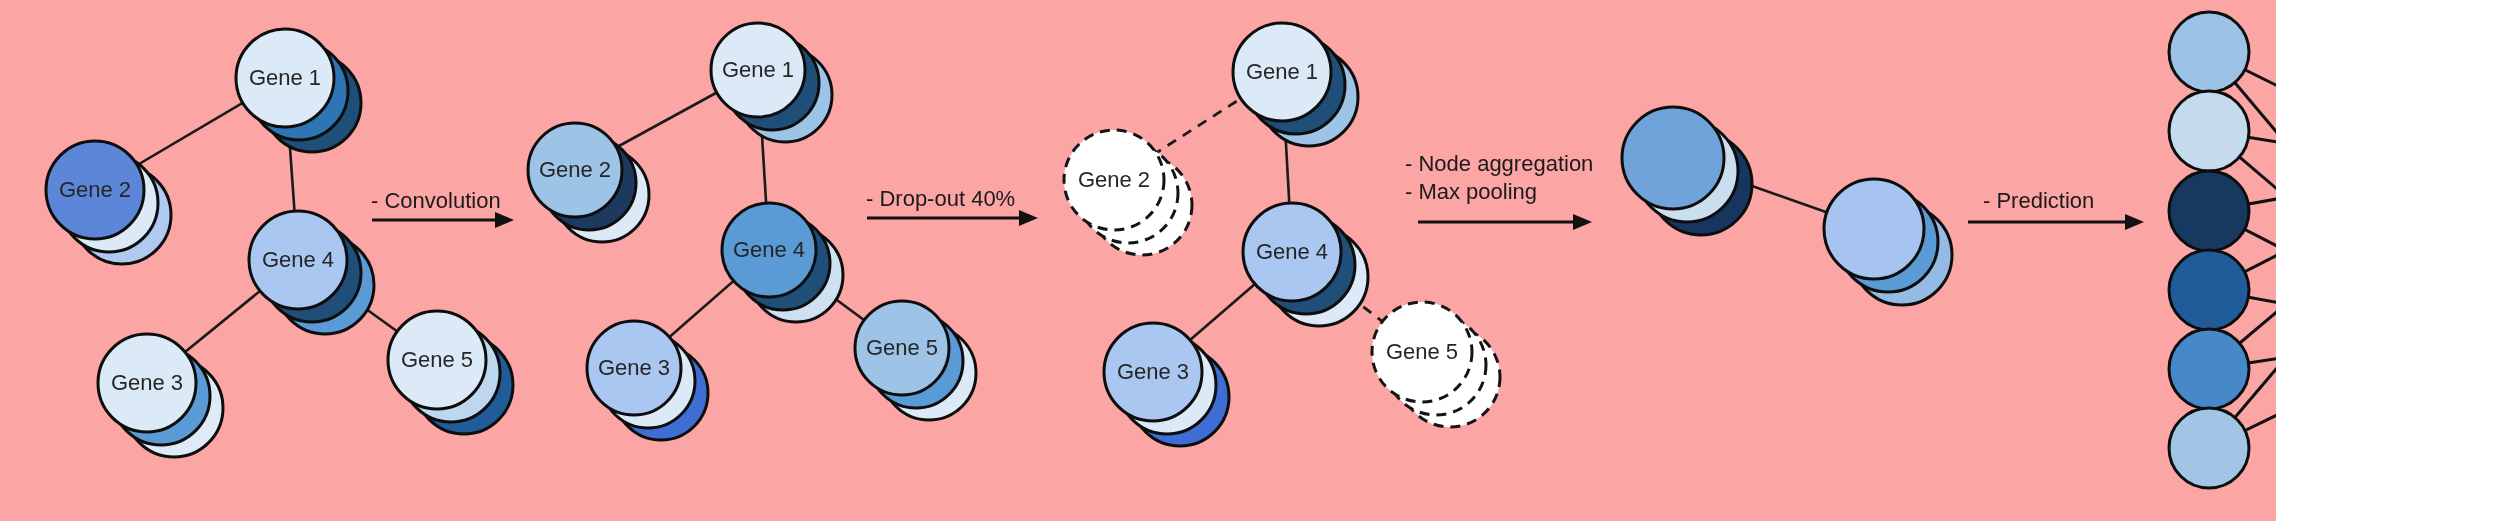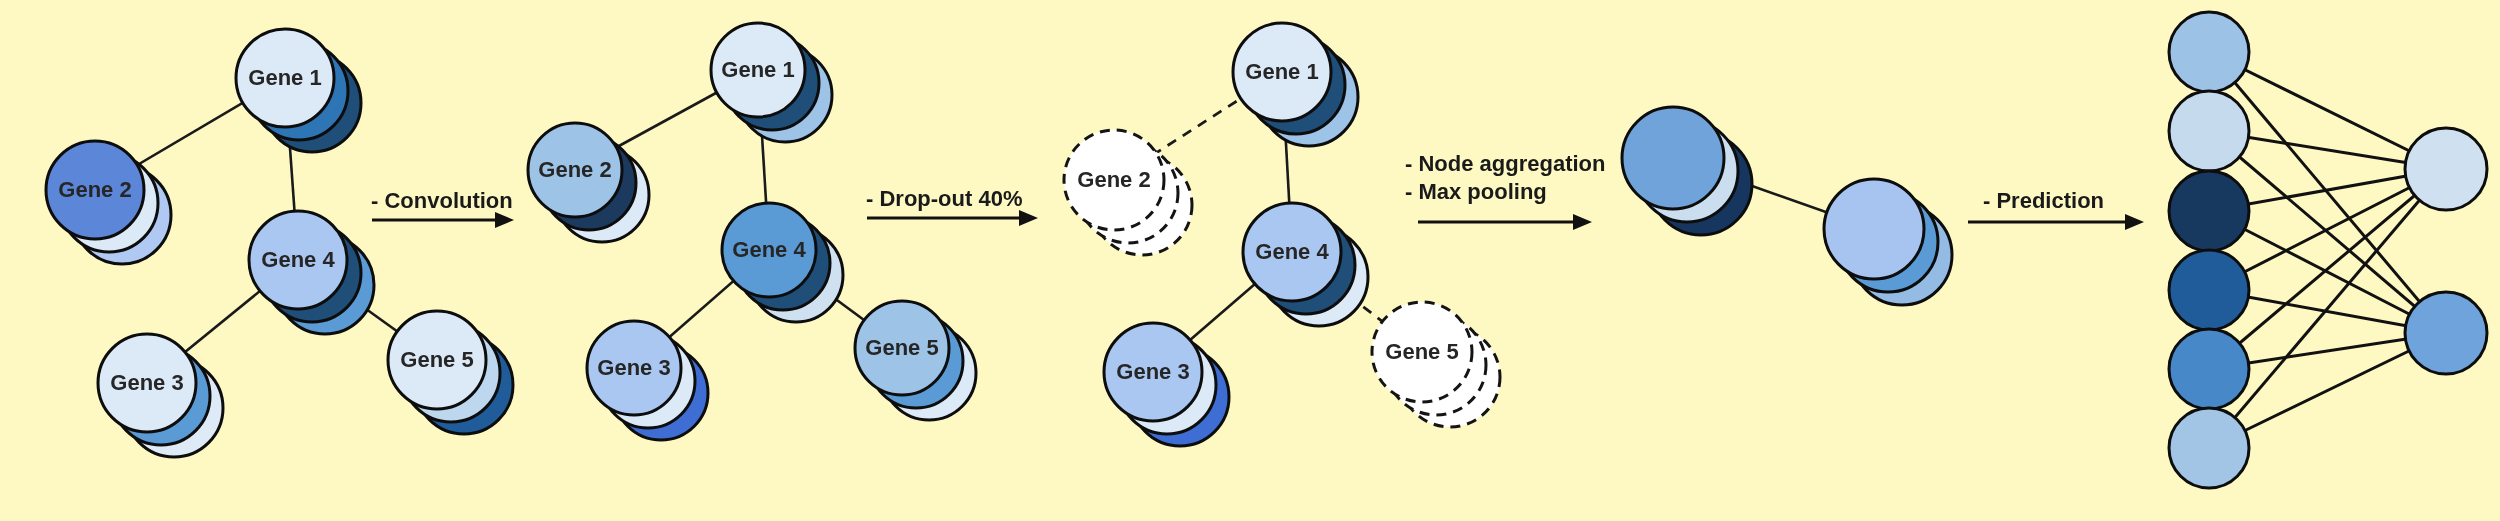--- a/index.html
+++ b/index.html
@@ -1,17 +1,17 @@
 <!DOCTYPE html>
 <html><head>
 <meta charset="utf-8">
 <style>
   html,body{margin:0;padding:0;background:#ffffff;}
-  .canvas{position:relative;width:2500px;height:521px;background:#fef9c3;overflow:hidden;
-          font-family:"Liberation Sans", sans-serif;font-weight:bold;}
+  .canvas{position:relative;width:2276px;height:521px;background:#fca5a5;overflow:hidden;
+          font-family:"Liberation Sans", sans-serif;}
   svg{display:block;}
   .edge{stroke:#1a1a1a;stroke-width:2.6;fill:none;}
   .edge-dashed{stroke:#1a1a1a;stroke-width:2.8;fill:none;stroke-dasharray:10 8;}
   .n{stroke:#0d0d0d;stroke-width:3;}
   .nd{stroke:#141414;stroke-width:3;fill:#ffffff;stroke-dasharray:10 7;}
   .nl{font-family:"Liberation Sans", sans-serif;font-size:22px;fill:#262626;text-anchor:middle;}
   .step-label{font-family:"Liberation Sans", sans-serif;font-size:22px;fill:#1a1a1a;text-anchor:start;}
   .arrow-line{stroke:#111111;stroke-width:3;}
   .arrow-head{fill:#111111;stroke:none;}
   .nn-line{stroke:#111111;stroke-width:3;}

